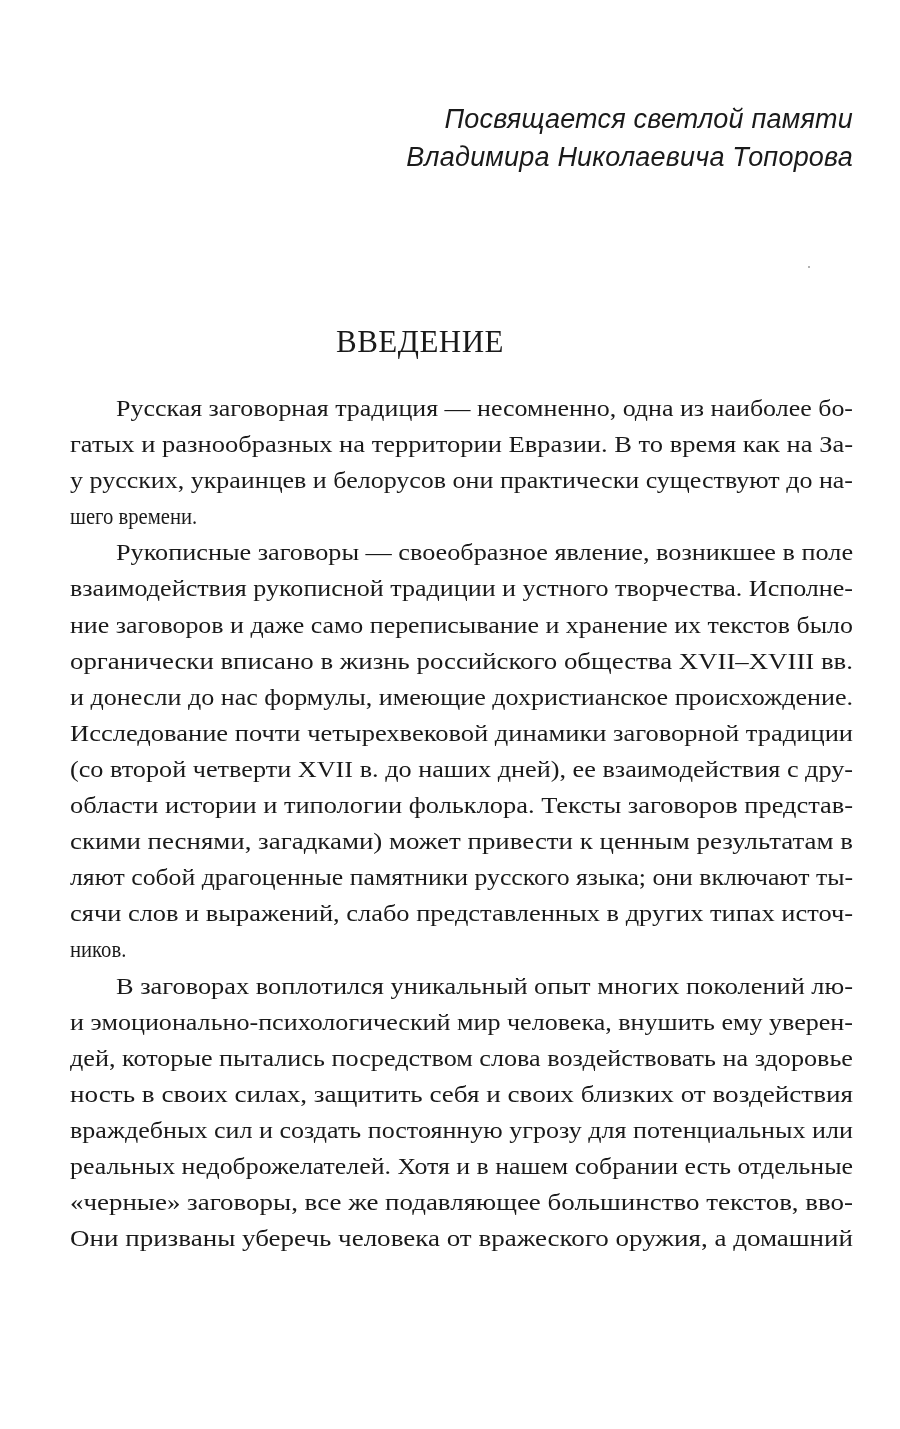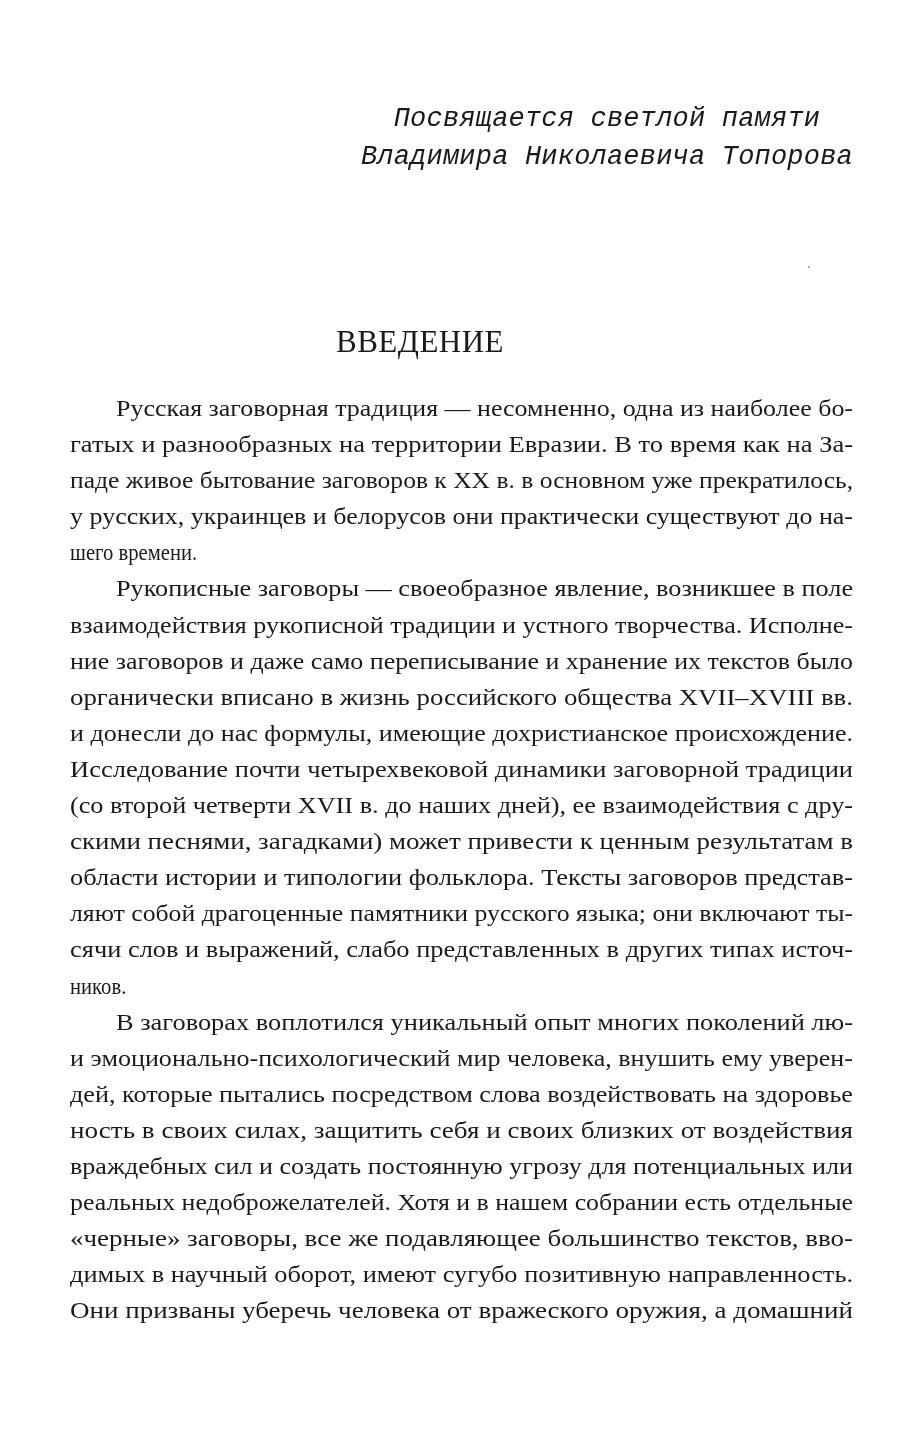--- a/index.html
+++ b/index.html
@@ -17,22 +17,22 @@
   .page {
     position: absolute;
     left: 0; top: 0;
     width: 900px;
     height: 1429px;
   }
   .dedication {
     position: absolute;
     right: 47px;
     top: 100px;
-    text-align: center;
-    font-family: Liberation Mono, monospace;
+    text-align: right;
+    font-family: Liberation Sans, sans-serif;
     font-style: italic;
     font-size: 27px;
     line-height: 38px;
     letter-spacing: 0.2px;
   }
   .dedication div { white-space: nowrap; }
   .speck {
     position: absolute;
     left: 808px;
     top: 266px;
@@ -90,47 +90,45 @@
 
   <div class="speck"></div>
 
   <div class="heading">ВВЕДЕНИЕ</div>
 
   <div class="body-text">
 
     <div class="paragraph">
       <div class="line indent"><span class="t" style="transform: scaleX(1.0812);">Русская заговорная традиция — несомненно, одна из наиболее бо-</span></div>
       <div class="line"><span class="t" style="transform: scaleX(1.1045);">гатых и разнообразных на территории Евразии. В то время как на За-</span></div>
-      <div class="line"><span class="t" style="transform: scaleX(1.0645);">паде живое бытование заговоров к XX в. в основном уже прекратилось,</span></div>
       <div class="line"><span class="t" style="transform: scaleX(1.0827);">у русских, украинцев и белорусов они практически существуют до на-</span></div>
       <div class="line last"><span class="t" style="transform: scaleX(0.86);">шего времени.</span></div>
     </div>
 
     <div class="paragraph">
       <div class="line indent"><span class="t" style="transform: scaleX(1.0925);">Рукописные заговоры — своеобразное явление, возникшее в поле</span></div>
       <div class="line"><span class="t" style="transform: scaleX(1.0856);">взаимодействия рукописной традиции и устного творчества. Исполне-</span></div>
       <div class="line"><span class="t" style="transform: scaleX(1.0798);">ние заговоров и даже само переписывание и хранение их текстов было</span></div>
       <div class="line"><span class="t" style="transform: scaleX(1.1173);">органически вписано в жизнь российского общества XVII–XVIII вв.</span></div>
       <div class="line"><span class="t" style="transform: scaleX(1.0856);">и донесли до нас формулы, имеющие дохристианское происхождение.</span></div>
       <div class="line"><span class="t" style="transform: scaleX(1.1042);">Исследование почти четырехвековой динамики заговорной традиции</span></div>
       <div class="line"><span class="t" style="transform: scaleX(1.0925);">(со второй четверти XVII в. до наших дней), ее взаимодействия с дру-</span></div>
+      <div class="line"><span class="t" style="transform: scaleX(1.1003);">области истории и типологии фольклора. Тексты заговоров представ-</span></div>
       <div class="line"><span class="t" style="transform: scaleX(1.1208);">скими песнями, загадками) может привести к ценным результатам в</span></div>
-      <div class="line"><span class="t" style="transform: scaleX(1.1003);">области истории и типологии фольклора. Тексты заговоров представ-</span></div>
       <div class="line"><span class="t" style="transform: scaleX(1.0721);">ляют собой драгоценные памятники русского языка; они включают ты-</span></div>
       <div class="line"><span class="t" style="transform: scaleX(1.1009);">сячи слов и выражений, слабо представленных в других типах источ-</span></div>
       <div class="line last"><span class="t" style="transform: scaleX(0.86);">ников.</span></div>
     </div>
 
     <div class="paragraph">
       <div class="line indent"><span class="t" style="transform: scaleX(1.0989);">В заговорах воплотился уникальный опыт многих поколений лю-</span></div>
       <div class="line"><span class="t" style="transform: scaleX(1.086);">и эмоционально-психологический мир человека, внушить ему уверен-</span></div>
       <div class="line"><span class="t" style="transform: scaleX(1.0902);">дей, которые пытались посредством слова воздействовать на здоровье</span></div>
       <div class="line"><span class="t" style="transform: scaleX(1.1307);">ность в своих силах, защитить себя и своих близких от воздействия</span></div>
       <div class="line"><span class="t" style="transform: scaleX(1.0853);">враждебных сил и создать постоянную угрозу для потенциальных или</span></div>
       <div class="line"><span class="t" style="transform: scaleX(1.0761);">реальных недоброжелателей. Хотя и в нашем собрании есть отдельные</span></div>
       <div class="line"><span class="t" style="transform: scaleX(1.1224);">«черные» заговоры, все же подавляющее большинство текстов, вво-</span></div>
-      <div class="line"><span class="t" style="transform: scaleX(1.0988);">димых в научный оборот, имеют сугубо позитивную направленность.</span></div>
       <div class="line"><span class="t" style="transform: scaleX(1.1257);">Они призваны уберечь человека от вражеского оружия, а домашний</span></div>
 
     </div>
   </div>
 
 </div>
 
 </body></html>

